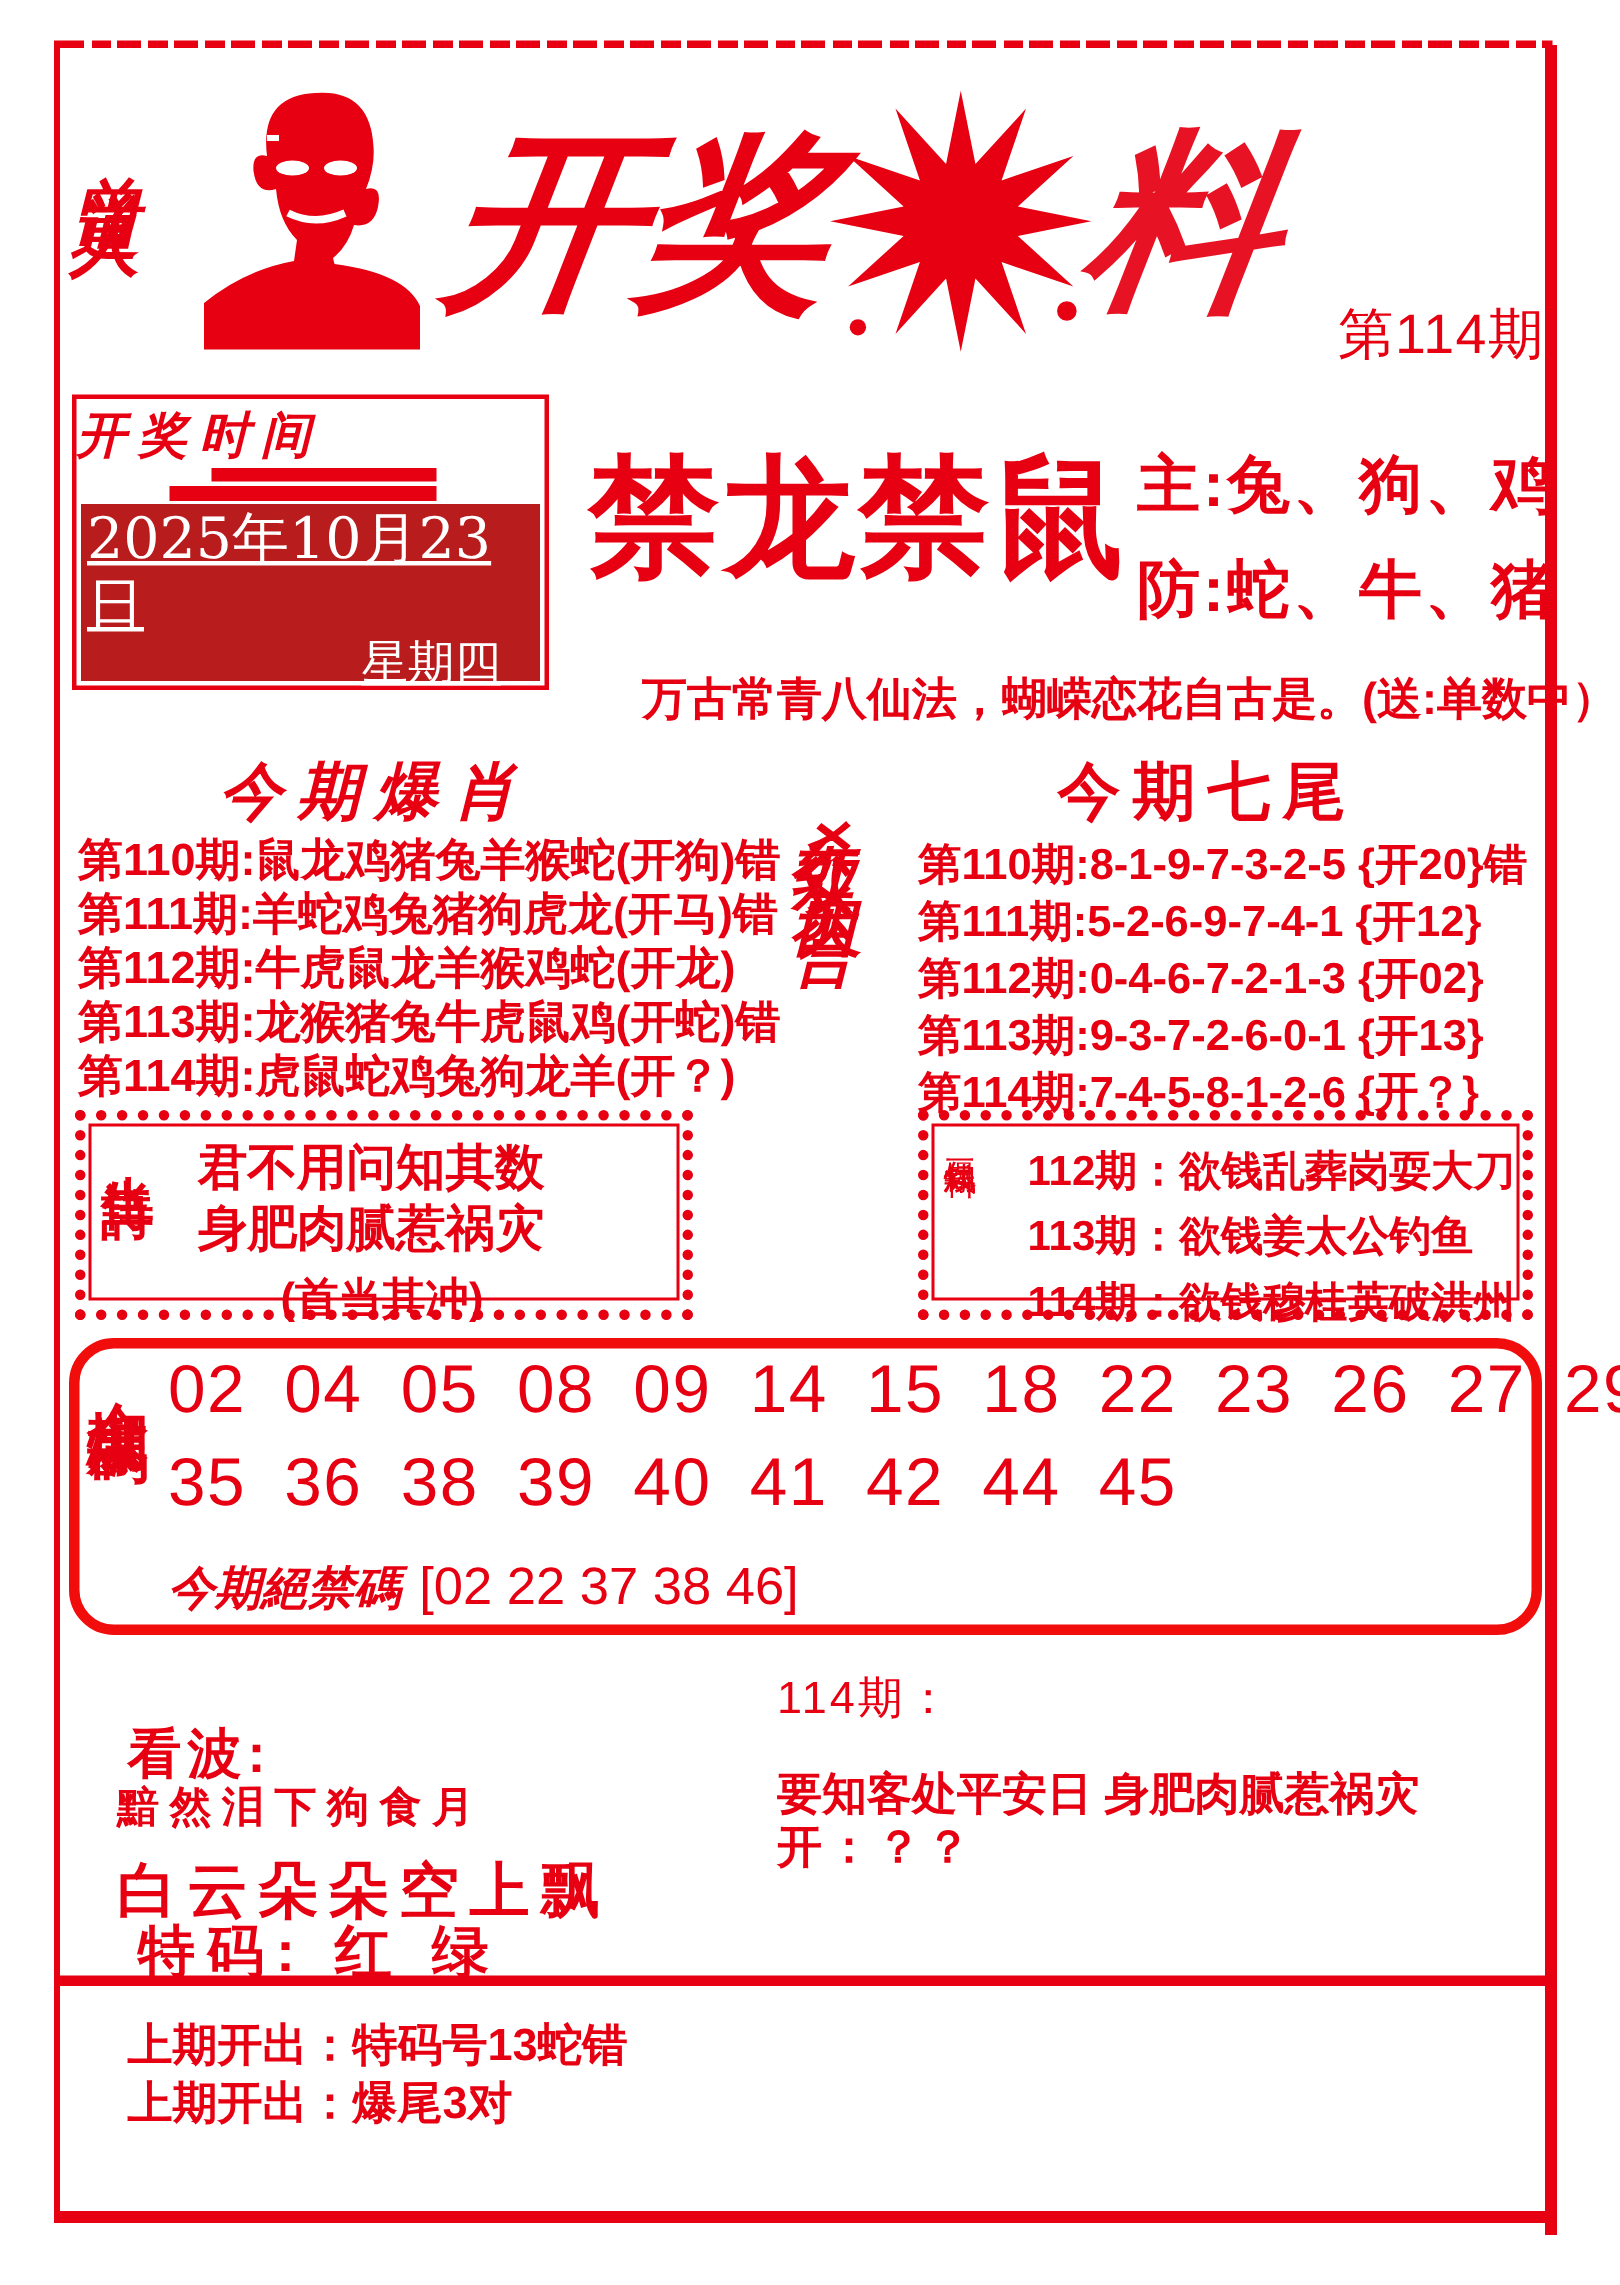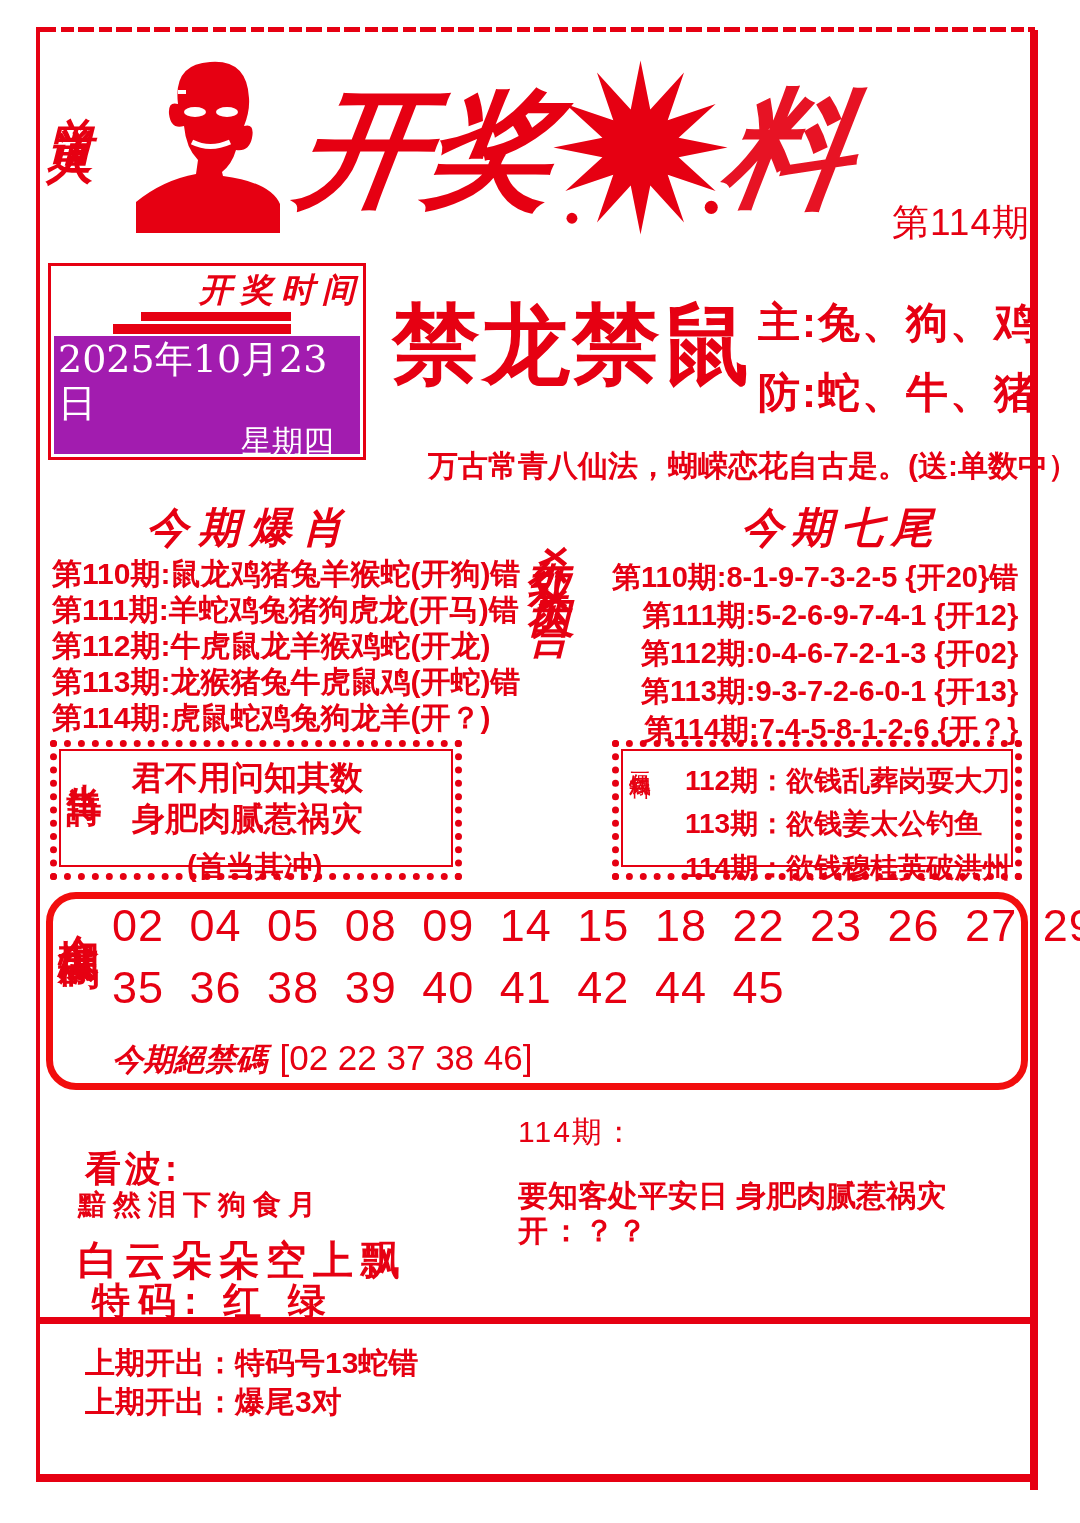--- a/index.html
+++ b/index.html
@@ -18,46 +18,46 @@
   
   .publisher{left:48px;top:80px;font-family:"DejaVu Serif",serif;font-style:italic;font-weight:bold;
     font-size:46px;writing-mode:vertical-rl;text-orientation:upright;letter-spacing:12px;line-height:1;}
   .portrait{left:108px;top:50px;}
   .masthead{left:300px;top:40px;width:600px;height:215px;display:flex;align-items:center;}
   .masthead .t{font-family:"DejaVu Serif",serif;font-style:italic;font-weight:bold;font-size:128px;
     transform:skewX(-8deg);line-height:1;}
   .issue-label{left:860px;top:198px;width:170px;font-size:37px;text-align:right;letter-spacing:1px;}
   
   .date-box{left:48px;top:263px;width:318px;height:197px;border:3px solid #e60012;box-sizing:border-box;}
-  .date-box .hdr{margin-top:6px;text-align:right;font-family:"DejaVu Serif",serif;font-style:italic;
+  .date-box .hdr{margin-top:6px;text-align:left;font-family:"DejaVu Serif",serif;font-style:italic;
     font-weight:bold;font-size:33px;letter-spacing:8px;line-height:1.1;}
   .date-box .bar1{width:150px;height:9px;background:#e60012;margin:4px 0 0 90px;}
   .date-box .bar2{width:178px;height:10px;background:#e60012;margin:3px 0 0 62px;}
-  .date-red{position:absolute;left:3px;right:3px;bottom:3px;top:70px;background:#a21caf;color:#fff;padding:2px 4px;box-sizing:border-box;}
+  .date-red{position:absolute;left:3px;right:3px;bottom:3px;top:70px;background:#b91c1c;color:#fff;padding:2px 4px;box-sizing:border-box;text-decoration:underline;}
   .date-red .d1{font-family:"DejaVu Serif",serif;font-size:38px;line-height:1.15;}
   .date-red .d2{font-size:31px;text-align:right;padding-right:22px;line-height:1.1;}
   .date-red .d3{font-family:"DejaVu Serif",serif;font-size:32px;padding-left:12px;line-height:1.15;}
   .date-red .d4{font-size:32px;font-weight:bold;line-height:1.15;}
   
   .headline{left:392px;top:300px;font-family:"DejaVu Serif",serif;font-weight:bold;font-size:88px;
     letter-spacing:2px;line-height:1;}
   .main-line{left:758px;top:295px;font-size:42px;font-weight:bold;letter-spacing:2px;}
   .guard-line{left:758px;top:365px;font-size:42px;font-weight:bold;letter-spacing:2px;}
   .slogan{left:428px;top:446px;font-size:30px;font-weight:bold;}
   
   .bx-header{left:95px;top:500px;width:310px;text-align:center;font-family:"DejaVu Serif",serif;
     font-style:italic;font-weight:bold;font-size:42px;letter-spacing:10px;}
   .bx-rows{left:52px;top:556px;font-size:30px;font-weight:bold;line-height:36px;white-space:nowrap;}
   
   .kill-note{left:528px;top:512px;font-family:"DejaVu Serif",serif;font-style:italic;font-weight:bold;
     font-size:42px;writing-mode:vertical-rl;text-orientation:upright;letter-spacing:14px;line-height:1;}
   
-  .qw-header{left:726px;top:500px;width:230px;text-align:center;font-family:"DejaVu Serif",serif;
-    font-style:italic;font-weight:bold;font-size:42px;letter-spacing:8px;}
-  .qw-rows{left:612px;top:558px;font-size:29px;font-weight:bold;line-height:38px;white-space:nowrap;text-align:right;}
+  .qw-header{left:690px;top:500px;width:230px;text-align:center;font-family:"DejaVu Serif",serif;
+    font-weight:bold;font-size:42px;letter-spacing:8px;}
+  .qw-rows{left:612px;top:558px;font-size:29px;font-weight:bold;line-height:38px;white-space:nowrap;}
   
   .chain-box{border:7px dotted #e60012;box-sizing:border-box;}
   .chain-inner{border:2px solid #e60012;margin:2px;height:calc(100% - 8px);box-sizing:border-box;
     display:flex;align-items:stretch;}
   .poem-box{left:50px;top:740px;width:412px;height:140px;}
   .money-box{left:612px;top:740px;width:410px;height:140px;}
   .vlabel{writing-mode:vertical-rl;text-orientation:upright;line-height:1;flex:0 0 auto;}
   .poem-box .vlabel{font-size:35px;font-weight:bold;padding:4px 2px 0 6px;letter-spacing:4px;}
   .money-box .vlabel{font-size:22px;padding:4px 0 0 6px;letter-spacing:1px;}
   .poem-lines{padding:6px 0 0 28px;font-size:33px;font-weight:bold;line-height:1.25;}

